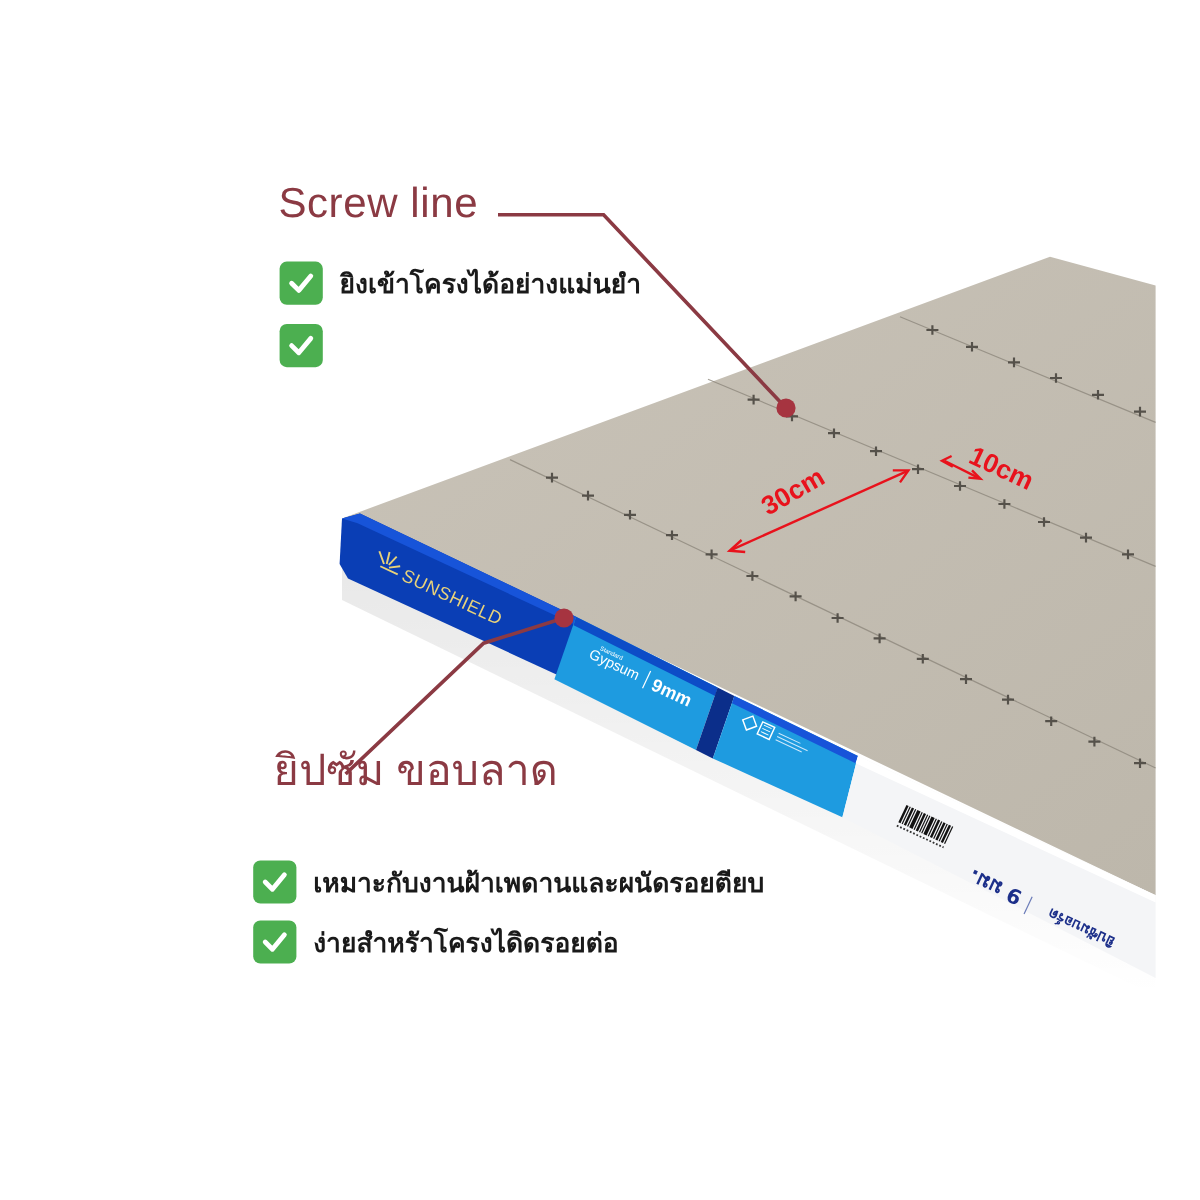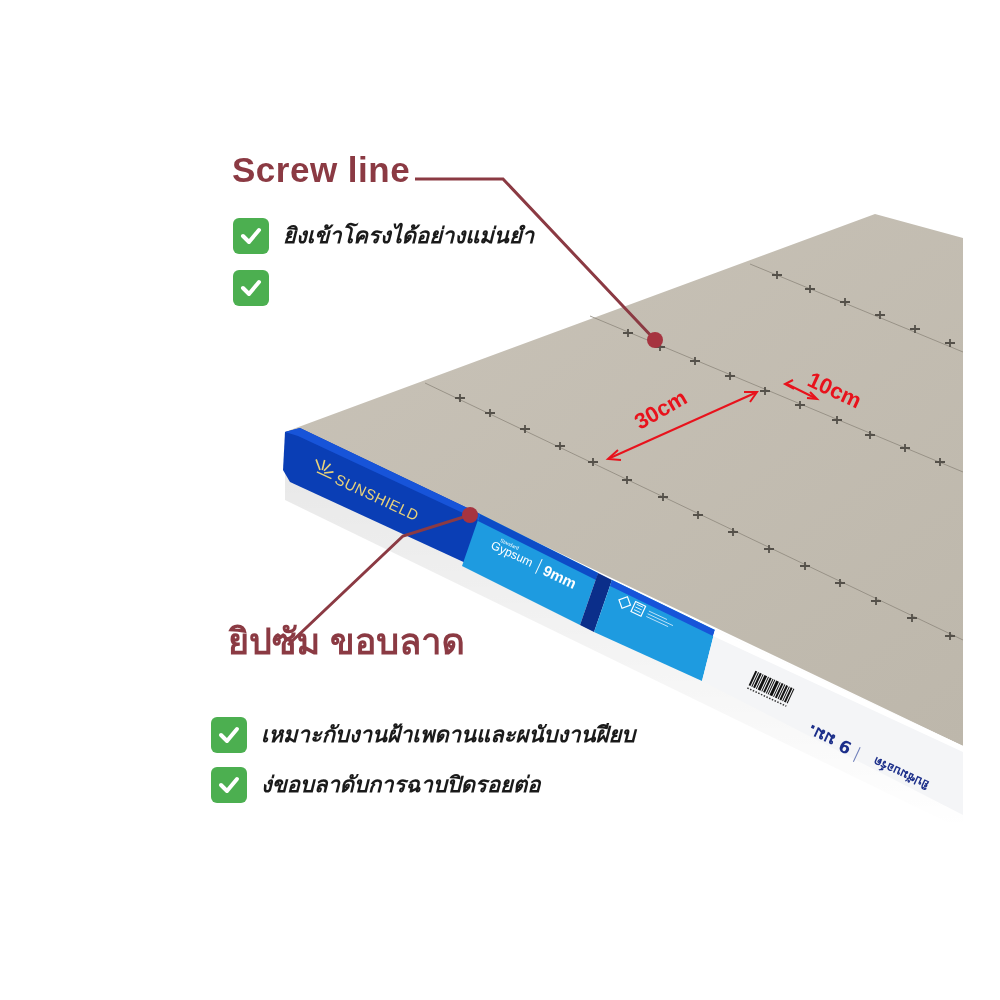--- a/index.html
+++ b/index.html
@@ -1,22 +1,22 @@
 <!DOCTYPE html>
 <html><head>
 <meta charset="utf-8">
 <style>
   html, body { margin: 0; padding: 0; background: #ffffff; }
   body { width: 1000px; height: 1000px; position: relative; overflow: hidden; font-family: "DejaVu Sans", "Liberation Sans", sans-serif; }
   .stage { position: absolute; left: 0; top: 0; width: 1000px; height: 1000px; }
   svg.board { position: absolute; left: 0; top: 0; width: 1000px; height: 1000px; }
-  .title { position: absolute; color: #8B3A43; font-weight: bold; font-family: "Liberation Sans", "DejaVu Sans", sans-serif; white-space: nowrap; }
+  .title { position: absolute; color: #8B3A43; font-weight: normal; font-family: "Liberation Sans", "DejaVu Sans", sans-serif; white-space: nowrap; }
   .title-screw { left: 232px; top: 150px; font-size: 35px; letter-spacing: 0.5px; }
   .title-edge { left: 228px; top: 613px; font-size: 36px; }
-  .feature { position: absolute; display: flex; white-space: nowrap; font-style: italic; }
+  .feature { position: absolute; display: flex; align-items: center; white-space: nowrap; }
   .check { width: 36px; height: 36px; border-radius: 6px; background: #4CAF50; display: flex; align-items: center; justify-content: center; flex: 0 0 auto; }
   .check svg { width: 26px; height: 26px; }
   .feature-text { margin-left: 14px; font-size: 22px; color: #1a1a1a; font-weight: bold; font-family: "DejaVu Sans", sans-serif; }
   .f1 { left: 233px; top: 218px; }
   .f2 { left: 233px; top: 270px; }
   .f3 { left: 211px; top: 717px; }
   .f4 { left: 211px; top: 767px; }
 </style>
 </head>
 <body>
@@ -192,25 +192,25 @@
   </div>
 
   <div class="title title-edge">ยิปซัม ขอบลาด</div>
 
   <div class="feature f3">
     <span class="check">
       <svg viewBox="0 0 26 26">
           <path d="M5,13 L11,19 L21,7" stroke="#fff" stroke-width="4" fill="none" stroke-linecap="round" stroke-linejoin="round"></path>
         </svg>
     </span>
-    <span class="feature-text">เหมาะกับงานฝ้าเพดานและผนับงานฝียบ</span>
+    <span class="feature-text">เหมาะกับงานฝ้าเพดานและผนัดรอยตียบ</span>
   </div>
 
   <div class="feature f4">
     <span class="check">
       <svg viewBox="0 0 26 26">
           <path d="M5,13 L11,19 L21,7" stroke="#fff" stroke-width="4" fill="none" stroke-linecap="round" stroke-linejoin="round"></path>
         </svg>
     </span>
-    <span class="feature-text">ง่ขอบลาดับการฉาบปิดรอยต่อ</span>
+    <span class="feature-text">ง่ายสำหรัาโครงไดิดรอยต่อ</span>
   </div>
 
 </div>
 
 </body></html>

